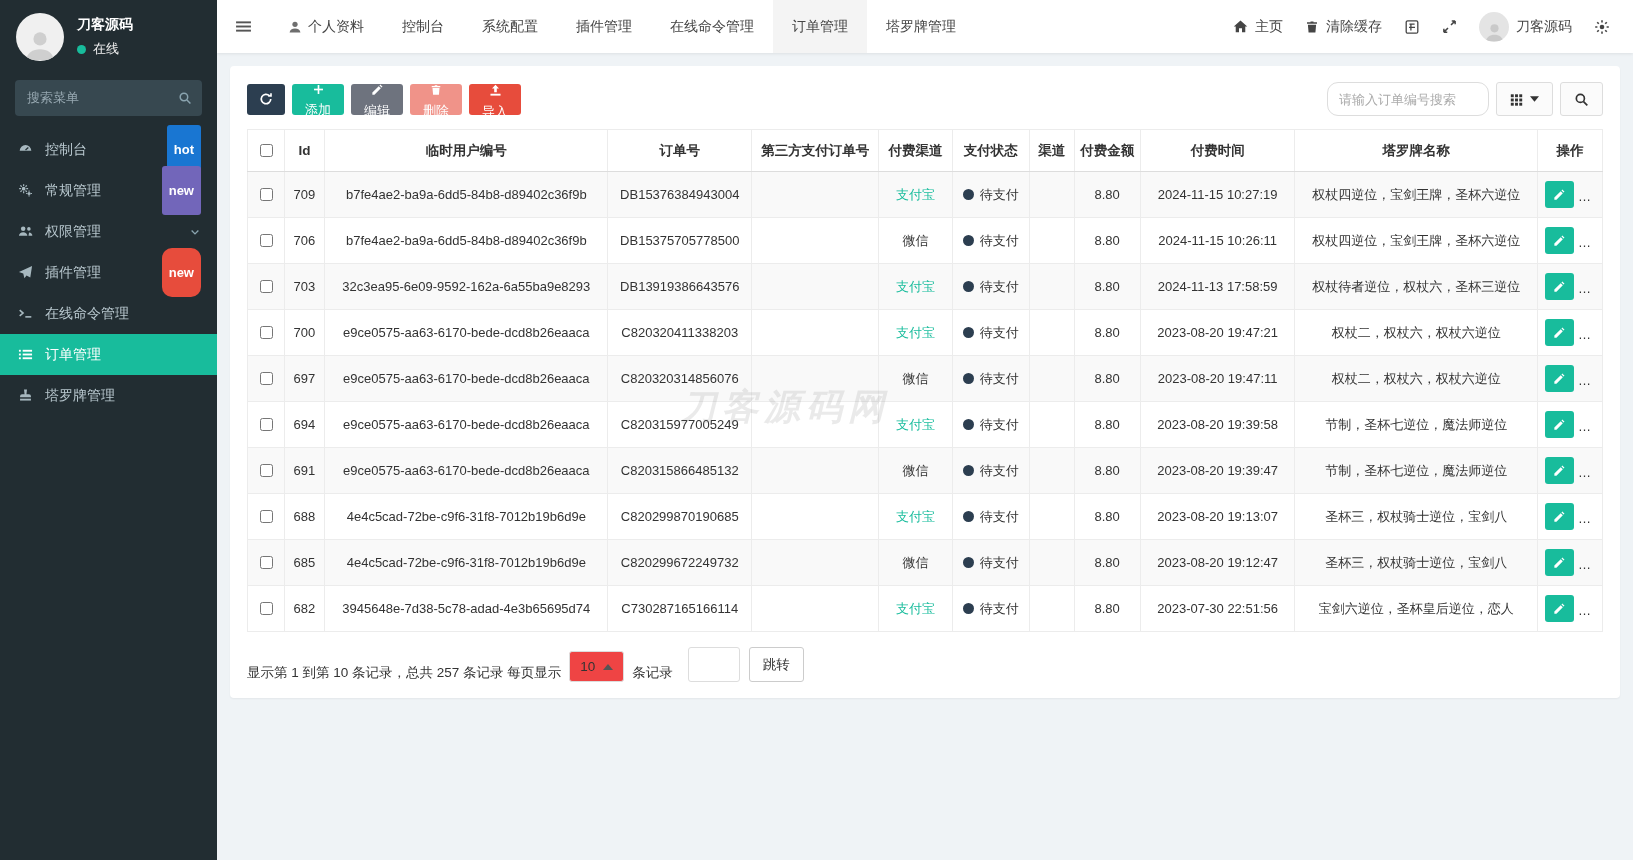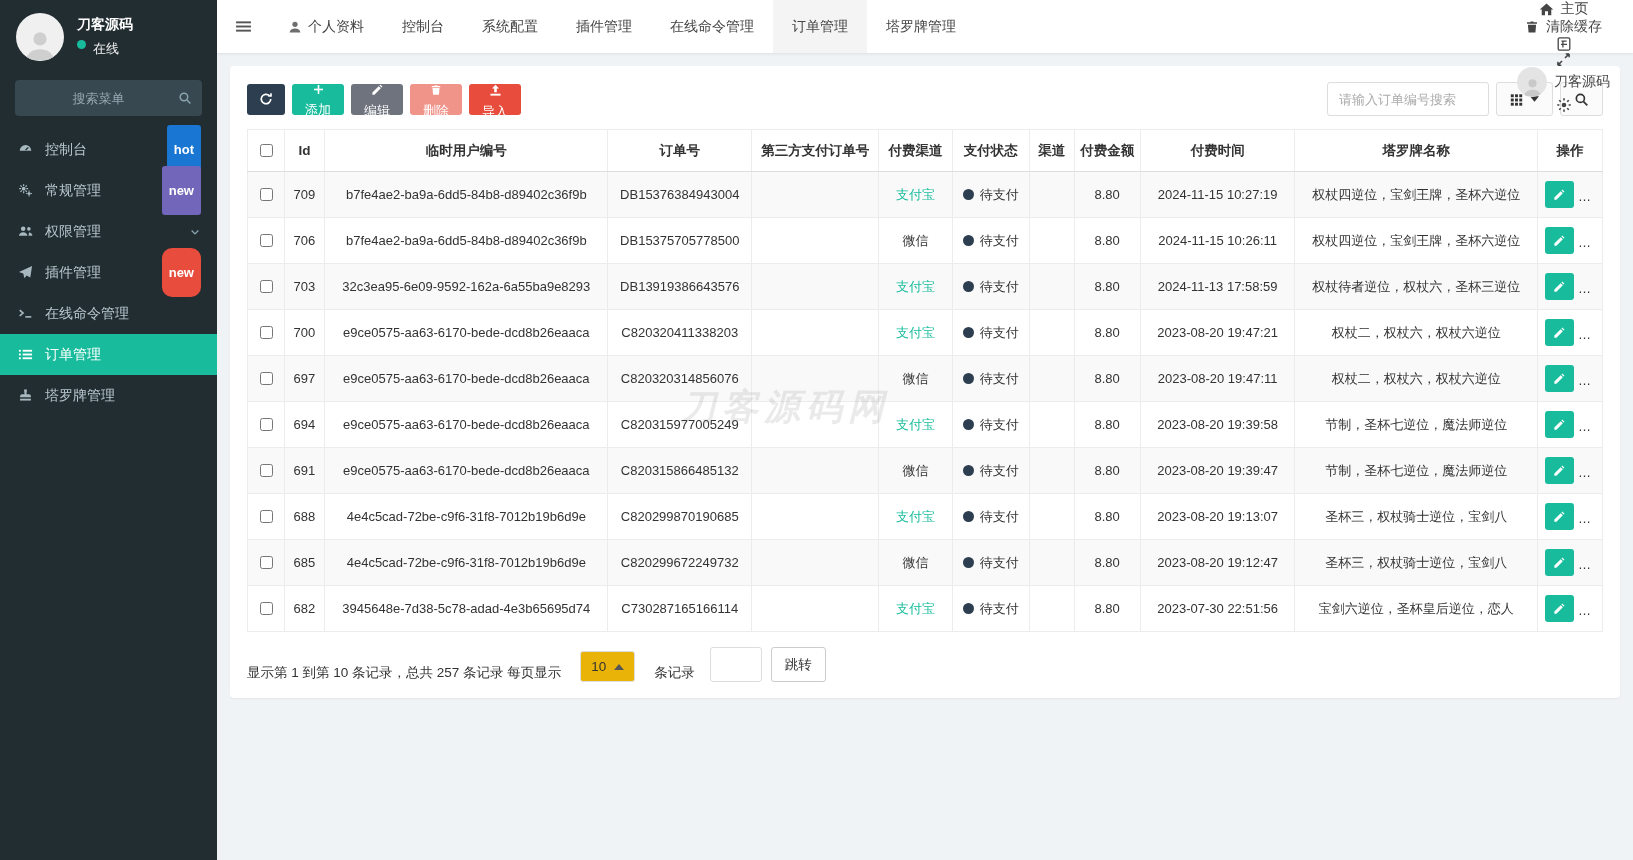--- a/index.html
+++ b/index.html
@@ -9,25 +9,25 @@
 
   
   .sidebar { position:fixed; left:0; top:0; bottom:0; width:217px; background:#222d32; z-index:10; }
   .brand { height:53px; display:flex; align-items:center; justify-content:center;
            color:#fff; font-size:17px; letter-spacing:.5px; }
   .user-panel { display:flex; align-items:center; gap:13px; padding:13px 16px 10px; }
   .avatar-lg { width:48px; height:48px; border-radius:50%; background:#f0f0f0;
                display:flex; align-items:flex-end; justify-content:center; overflow:hidden; flex:none; }
   .user-meta { display:flex; flex-direction:column; gap:6px; }
   .user-name { color:#fff; font-size:14px; font-weight:bold; }
-  .user-status { color:#f2f2f2; font-size:13px; display:flex; gap:7px; }
+  .user-status { color:#f2f2f2; font-size:13px; display:flex; align-items:center; gap:7px; }
   .status-dot-green { width:9px; height:9px; border-radius:50%; background:#18bc9c; }
   .menu-search { margin:9px 15px 13px; position:relative; }
   .menu-search input { width:100%; height:36px; background:#374850; border:none; border-radius:4px;
-                       color:#ccc; padding:0 32px 0 12px; font-size:13px; outline:none; font-family:Liberation Sans, sans-serif;text-align:center; }
+                       color:#ccc; padding:0 32px 0 12px; font-size:13px; outline:none; font-family:Liberation Serif, serif; }
   .menu-search input::placeholder { color:#97a8b1; }
   .menu-search .ic { position:absolute; right:10px; top:11px; color:#8aa4af; }
   .menu { list-style:none; margin:0; padding:0; }
   .menu-item { height:41px; display:flex; align-items:center; padding:0 16px;
                color:#b8c7ce; font-size:14px; cursor:pointer; }
   .menu-item .ic:first-child { width:19px; margin-right:10px; color:#a7b8bf; }
   .menu-item.active { background:#18bc9c; color:#fff; }
   .menu-item.active .ic:first-child { color:#fff; }
   .badge { margin-left:auto; font-size:13px; font-weight:bold; color:#fff;
            padding:17px 7px; border-radius:3px; }
@@ -39,42 +39,42 @@
   
   .topbar { position:fixed; left:217px; right:0; top:0; height:53px; background:#fff;
             display:flex; align-items:stretch; box-shadow:0 1px 3px rgba(0,0,0,.08); z-index:9; }
   .burger-btn { width:52px; display:flex; align-items:center; justify-content:center;
                 color:#555; cursor:pointer; border:none; background:transparent; }
   .top-tabs { display:flex; align-items:stretch; }
   .top-tab { display:flex; align-items:center; gap:6px; padding:0 19px; font-size:14px;
              color:#454545; cursor:pointer; white-space:nowrap; }
   .top-tab.active { background:#f4f4f4; }
   .top-tab .ic { color:#6e6e6e; }
-  .topbar-right { margin-left:auto; display:flex; align-items:center; padding-right:12px;flex-direction:column; }
+  .topbar-right { margin-left:auto; display:flex; align-items:center; padding-right:12px; }
   .util { display:flex; align-items:center; gap:7px; padding:0 11px; color:#454545;
           font-size:14px; height:100%; cursor:pointer; white-space:nowrap; }
   .avatar-sm { width:30px; height:30px; border-radius:50%; background:#e4e4e4;
                display:flex; align-items:flex-end; justify-content:center; overflow:hidden; }
 
   
   .main { position:fixed; left:217px; top:53px; right:0; bottom:0; background:#eff3f6; }
   .panel { margin:13px; background:#fff; border-radius:4px; padding:16px 17px;
            box-shadow:0 1px 2px rgba(0,0,0,.05); position:relative; }
 
   .toolbar { display:flex; align-items:center; margin-bottom:13px; }
   .btn { height:31px; border:none; border-radius:3px; color:#fff; font-size:13px;
          display:inline-flex; align-items:center; gap:6px; padding:0 13px; margin-right:7px;
          cursor:pointer; font-family:inherit;flex-direction:column; }
   .btn-refresh { background:#2c3e50; width:38px; justify-content:center; padding:0; }
   .btn-add    { background:#18bc9c; }
   .btn-edit   { background:#0f172a; opacity:.6; }
   .btn-delete { background:#e74c3c; opacity:.6; }
   .btn-import { background:#e74c3c; }
   .toolbar-right { margin-left:auto; display:flex; align-items:center; gap:7px; }
-  .search-input { width:162px; height:34px; border:1px solid #ddd; border-radius:3px;
+  .search-input { width:162px; height:34px; border:1px solid #ddd; border-radius:11px;
                   padding:8px 11px; font-size:13px; color:#333; outline:none; font-family:inherit; }
   .search-input::placeholder { color:#aaa; }
   .icon-btn { height:34px; padding:0 13px; background:#fbfbfb; border:1px solid #ddd;
               border-radius:3px; color:#333; display:inline-flex; align-items:center; gap:7px; cursor:pointer; }
 
   table { width:100%; border-collapse:collapse; font-size:13px; color:#333; table-layout:fixed; }
   th,td { border:1px solid #ececec; text-align:center; padding:9px 5px;
           overflow:hidden; white-space:nowrap; text-overflow:ellipsis; }
   thead th { font-weight:bold; padding:11px 5px; border-bottom:1px solid #ddd; font-size:13.5px; }
   tbody tr:nth-child(odd) { background:#f9f9f9; }
@@ -84,21 +84,21 @@
   .txt-green { color:#18bc9c; }
   .dot { display:inline-block; width:11px; height:11px; border-radius:50%;
          background:#2c3e50; margin-right:6px; vertical-align:-1px; }
   .op { width:29px; height:27px; border:none; border-radius:3px; color:#fff; margin:0 2px;
         cursor:pointer; display:inline-flex; align-items:center; justify-content:center; padding:0; }
   .op-edit { background:#18bc9c; }
   .op-del  { background:#e74c3c; }
 
   .table-footer { display:flex; align-items:flex-end; margin-top:15px; font-size:13.5px; color:#333; }
   .ps-select { display:inline-flex; align-items:center; gap:8px; height:31px; padding:0 10px;
-               background:#eab308; border:1px solid #ddd; border-radius:3px; margin:0 19px; cursor:pointer; }
+               background:#ef4444; border:1px solid #ddd; border-radius:3px; margin:0 8px; cursor:pointer; }
   .caret-up { width:0; height:0; border-left:5px solid transparent; border-right:5px solid transparent;
               border-bottom:6px solid #555; }
   .pagination { margin-left:auto; display:flex; align-items:center; list-style:none; margin:0; padding:0; }
   .page-btn { min-width:41px; height:37px; display:flex; align-items:center; justify-content:center;
               border:1px solid #ddd; margin-left:-1px; background:#fff; color:#666;
               cursor:pointer; font-size:13.5px; padding:0 13px; }
   .page-btn.active { background:#2c3e50; border-color:#2c3e50; color:#fff; }
   .page-btn.dots { color:#999; }
   .jump-input { width:52px; height:35px; border:1px solid #ddd; border-radius:3px; margin-left:15px;
                 outline:none; padding:0 7px; font-size:13px; font-family:inherit; }

